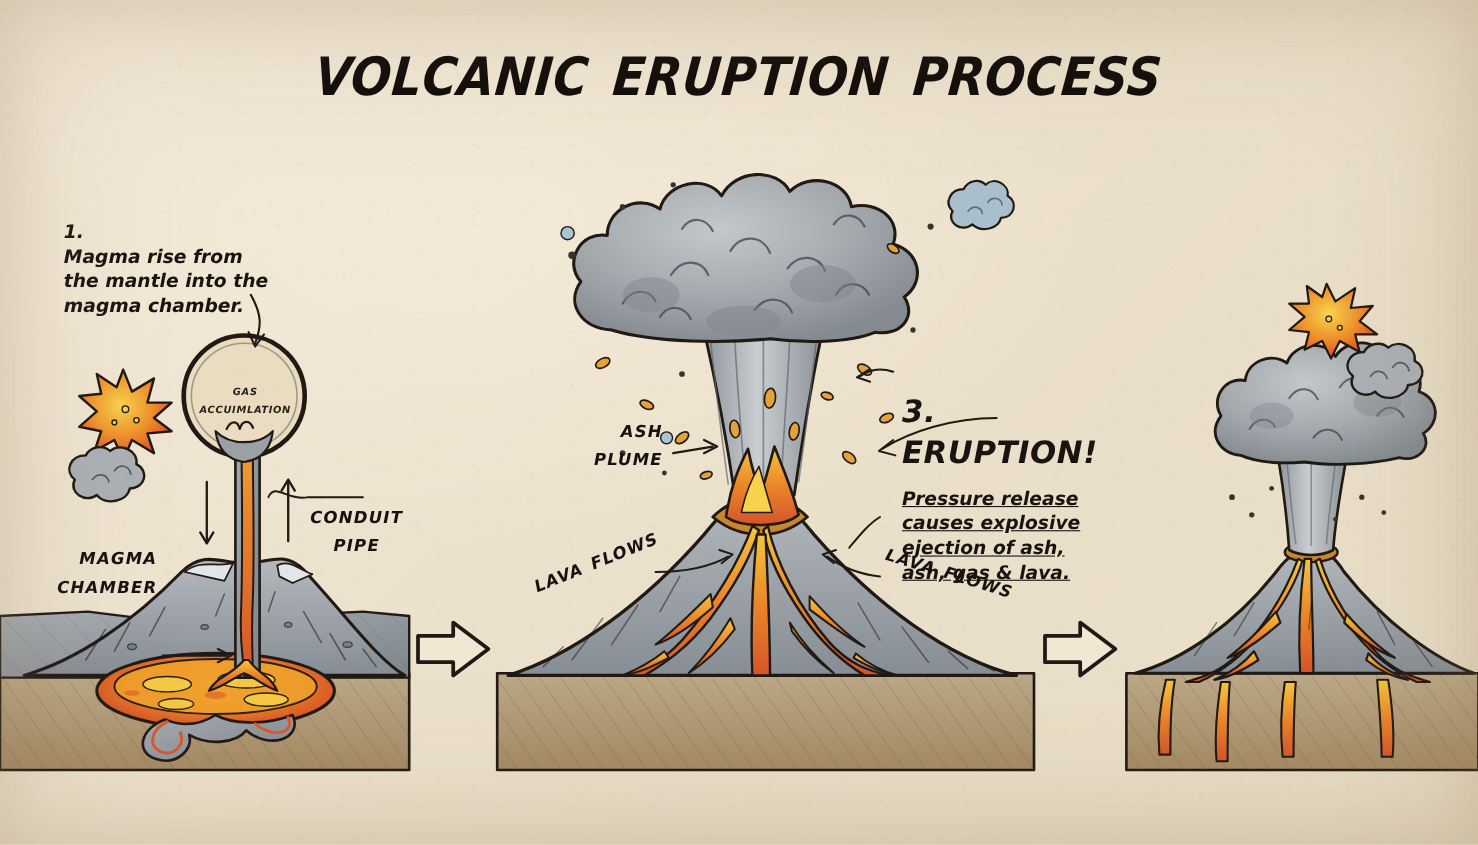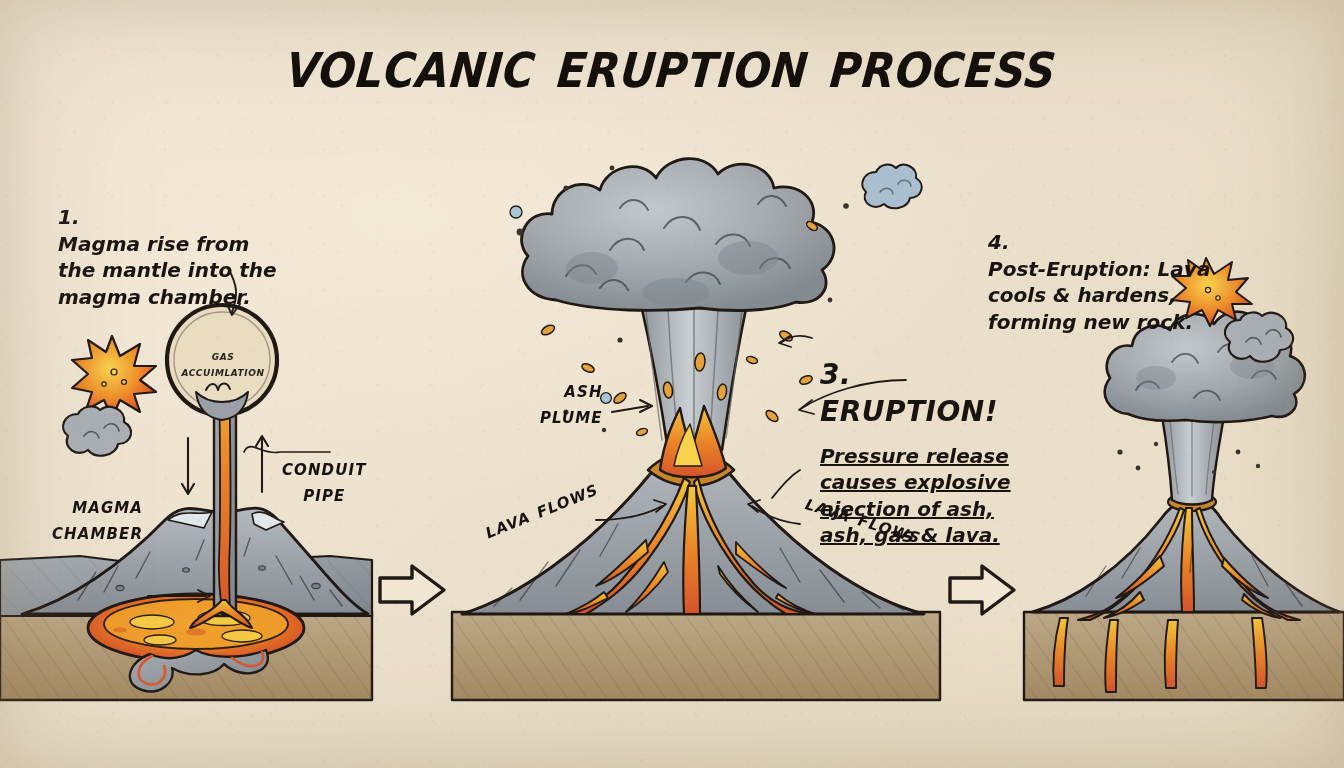--- a/index.html
+++ b/index.html
@@ -29,21 +29,21 @@
     box-shadow:inset 0 0 150px rgba(150,125,90,.26), inset 0 0 52px rgba(150,125,90,.17);}
   svg.art{position:absolute;left:0;top:0;width:1344px;height:768px;overflow:visible;}
 
   .txt{position:absolute;color:#1a1411;font-family:"DejaVu Sans",sans-serif;
        font-style:italic;font-weight:700;line-height:1.32;white-space:pre-line;}
   .title{position:absolute;left:0;right:0;top:26px;text-align:center;
     font-family:"DejaVu Sans",sans-serif;font-weight:700;font-style:italic;
     font-size:62px;letter-spacing:.5px;color:#100c09;
     font-variant:small-caps;text-transform:lowercase;
     transform:skewX(-5deg) scaleY(1.12);transform-origin:center;}
-  .step{font-size:20px;}
+  .step{font-size:17px;}
   .erupt-head{font-size:28px;font-style:italic;font-weight:700;letter-spacing:.5px;}
   .lbl{position:absolute;font-family:"DejaVu Sans",sans-serif;font-weight:700;
        font-style:italic;color:#17120f;letter-spacing:1.1px;
        font-variant:small-caps;text-transform:lowercase;font-size:21px;
        line-height:1.22;white-space:pre-line;}
 </style>
 </head>
 <body>
 
 <div id="poster">
@@ -460,26 +460,20 @@
     <div class="txt erupt-head" style="position:static;">
       <span>3.</span>
       <span>ERUPTION!</span>
     </div>
     <div class="txt step" style="position:static;margin-top:12px;text-decoration:underline;">Pressure release
 causes explosive
 ejection of ash,
 ash, gas &amp; lava.</div>
   </div>
 
-  <div class="txt step" style="left:988px;top:203px;width:226px;">
-    <span>4.</span>
-    <span>Post-Eruption: Lava
-cools &amp; hardens,
-forming new rock.</span>
-  </div>
 
   <div class="lbl" style="left:52px;top:494px;text-align:right;">Magma
 Chamber</div>
   <div class="lbl" style="left:282px;top:456px;text-align:center;">Conduit
 Pipe</div>
   <div class="lbl" style="left:168px;top:328px;width:110px;text-align:center;font-size:13px;letter-spacing:.6px;color:#2a231c;margin-top:20px;">Gas
 Accuimlation</div>
   <div class="lbl" style="left:540px;top:378px;text-align:right;">Ash
 Plume</div>
   <div class="lbl" style="left:486px;top:520px;transform:rotate(-22deg);transform-origin:left center;">Lava Flows</div>

